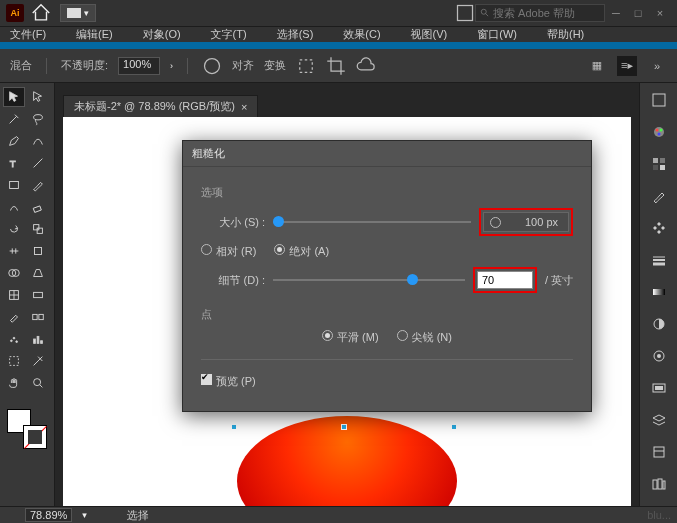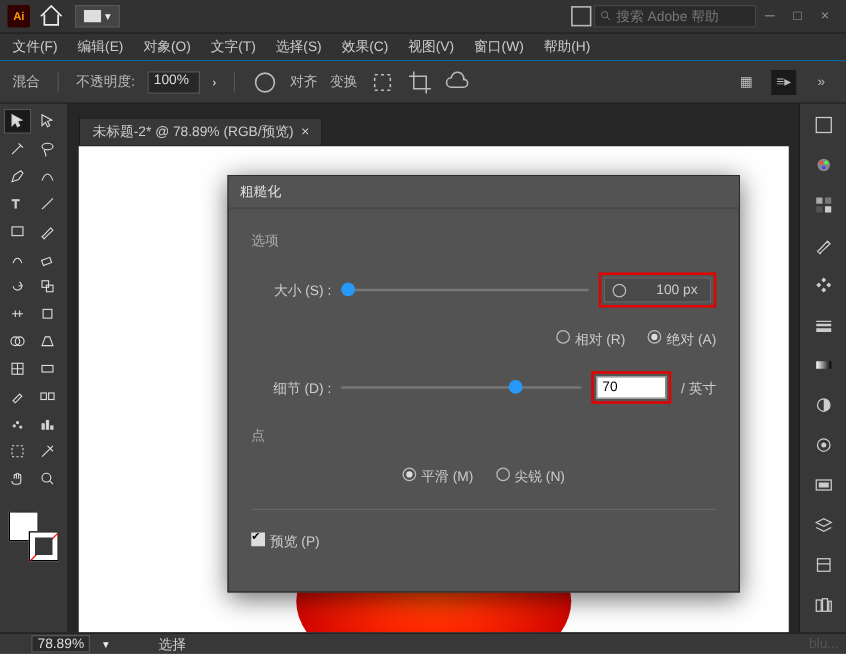--- a/index.html
+++ b/index.html
@@ -3,50 +3,50 @@
 <meta charset="utf-8">
 <style>
   * { margin:0; padding:0; box-sizing:border-box; font-family:"Microsoft YaHei",sans-serif; font-size:11px; color:#ccc; }
   body { background:#323232; width:677px; height:523px; overflow:hidden; position:relative; }
   .titlebar { height:27px; background:#323232; display:flex; align-items:center; padding:0 6px; border-bottom:1px solid #1c1c1c; }
   .ai-logo { width:18px; height:18px; background:#330000; color:#ff9a00; font-weight:bold; font-size:9px; display:flex; align-items:center; justify-content:center; border-radius:2px; }
   .home-btn { width:22px; height:22px; display:flex; align-items:center; justify-content:center; margin-left:6px; }
   .spacer { flex:1; }
   .search-box { background:#2a2a2a; border:1px solid #444; height:18px; width:130px; display:flex; align-items:center; padding:0 4px; color:#888; font-size:10px; }
   .win-ctrl { width:22px; text-align:center; color:#999; }
-  .menubar { height:22px; background:#323232; display:flex; align-items:center; padding:0 4px; gap:4px; border-bottom:1px solid #0369a1;}
+  .menubar { height:22px; background:#323232; display:flex; align-items:center; padding:0 4px; gap:18px; border-bottom:7px solid #0369a1;}
   .menu-item { padding:2px 6px; }
   .optbar { height:34px; background:#383838; display:flex; align-items:center; padding:0 10px; gap:10px; border-bottom:1px solid #1c1c1c;}
   .opt-label { color:#bbb; }
   .opt-input { background:#272727; border:1px solid #555; height:18px; padding:0 4px; color:#ddd; width:42px; }
   .opt-btn { background:#444; height:18px; padding:0 6px; display:flex; align-items:center; border:1px solid #555;}
   .opt-icon { width:20px; height:20px; display:flex; align-items:center; justify-content:center; color:#bbb;}
   .workspace { position:absolute; top:83px; left:0; right:0; bottom:17px; display:flex; background:#262626;}
   .toolbox { width:55px; background:#383838; border-right:1px solid #1c1c1c; padding:4px 3px; display:flex; flex-wrap:wrap; align-content:flex-start; gap:2px;}
   .tool { width:22px; height:20px; display:flex; align-items:center; justify-content:center; color:#ccc; position:relative;}
   .tool.sel { background:#1a1a1a; border:1px solid #555;}
   .tool svg { width:14px; height:14px; stroke:#ccc; fill:none; stroke-width:1;}
   .swatch-box { width:40px; height:40px; position:relative; margin:4px auto;}
   .swatch-fill { width:24px; height:24px; background:#fff; border:1px solid #000; position:absolute; top:0; left:0;}
   .swatch-stroke { width:24px; height:24px; background:#fff; border:1px solid #000; position:absolute; bottom:0; right:0;}
   .swatch-stroke:after { content:''; position:absolute; top:4px;left:4px;right:4px;bottom:4px; background:#383838;}
   .swatch-stroke:before { content:''; position:absolute; width:140%; height:1px; background:red; top:50%; left:-20%; transform:rotate(-45deg);}
   .right-panels { width:38px; background:#383838; border-left:1px solid #1c1c1c; display:flex; flex-direction:column; align-items:center; padding-top:6px; gap:10px;}
   .panel-ic { width:22px; height:22px; display:flex; align-items:center; justify-content:center;}
   .canvas-area { flex:1; position:relative; background:#262626; padding:10px 8px 0 8px; display:flex; flex-direction:column;}
-  .tab-strip { height:24px; display:flex; align-items:center;}
+  .tab-strip { height:24px; display:flex; align-items:flex-end;}
   .doc-tab { background:#383838; height:22px; padding:0 10px; display:flex; align-items:center; gap:6px; color:#ddd; border:1px solid #1c1c1c; border-bottom:none;}
   .canvas { flex:1; background:#fff; margin-top:0; position:relative; overflow:hidden;}
   .red-blob { position:absolute; bottom:-40px; left:50%; transform:translateX(-50%); width:220px; height:130px; border-radius:50% 50% 50% 50%; background:radial-gradient(circle at 50% 20%, #ff6a00 0%, #ff2a00 40%, #cc0000 85%);}
   .blob-handles .hp { position:absolute; width:6px; height:6px; background:#29abe2; border:1px solid #fff;}
   .dialog { position:absolute; top:140px; left:182px; width:410px; background:#535353; border:1px solid #2c2c2c; box-shadow:0 4px 20px rgba(0,0,0,.6);}
   .dlg-title { height:26px; background:#535353; padding:0 9px; display:flex; align-items:center; color:#e4e4e4; border-bottom:1px solid #444;}
   .dlg-body { padding:10px 18px 14px 18px;}
   .dlg-group-label { color:#aaa; margin:8px 0 6px 0;}
-  .dlg-row { display:flex; align-items:center; gap:8px; margin:18px 0; }
+  .dlg-row { display:flex; align-items:center; gap:8px; margin:8px 0; }
   .dlg-row .lbl { width:64px; text-align:right; color:#ccc;}
   .slider { flex:1; height:2px; background:#777; position:relative;}
   .slider .knob { width:11px; height:11px; border-radius:50%; background:#2698f7; position:absolute; top:-5px;}
   .radio { width:11px; height:11px; border-radius:50%; border:1px solid #bbb; display:inline-block; margin-right:4px; position:relative;}
   .radio.on:after { content:''; width:5px; height:5px; border-radius:50%; background:#ddd; position:absolute; top:2px; left:2px;}
   .val-box { background:#fff; color:#000; border:1px solid #888; height:18px; width:56px; padding:0 4px; display:flex; align-items:center;}
   .val-label { background:#4a4a4a; border:1px solid #666; height:20px; padding:0 6px; display:flex; align-items:center; gap:20px;}
   .hl-red { border:2px solid #e60000; padding:2px;}
   .cb { width:11px; height:11px; background:#ddd; display:inline-block; margin-right:4px; position:relative;}
   .cb.on:after { content:'✔'; color:#000; font-size:9px; position:absolute; top:-2px; left:0;}
@@ -413,21 +413,21 @@
       <div class="slider">
           <div class="knob" style="left:0%"></div>
         </div>
       <div class="hl-red">
         <div class="val-label" style="width:86px">
           <span class="radio"></span>
           <span>100 px</span>
         </div>
       </div>
     </div>
-    <div class="dlg-row" style="justify-content:flex-end;gap:18px">
+    <div class="dlg-row" style="justify-content:flex-start;gap:18px">
       <span><span class="radio"></span><span>相对 (R)</span></span>
       <span><span class="radio on"></span><span>绝对 (A)</span></span>
     </div>
     <div class="dlg-row">
       <div class="lbl">细节 (D) :</div>
       <div class="slider">
           <div class="knob" style="left:70%"></div>
         </div>
       <div class="hl-red">
         <div class="val-box">70</div>

